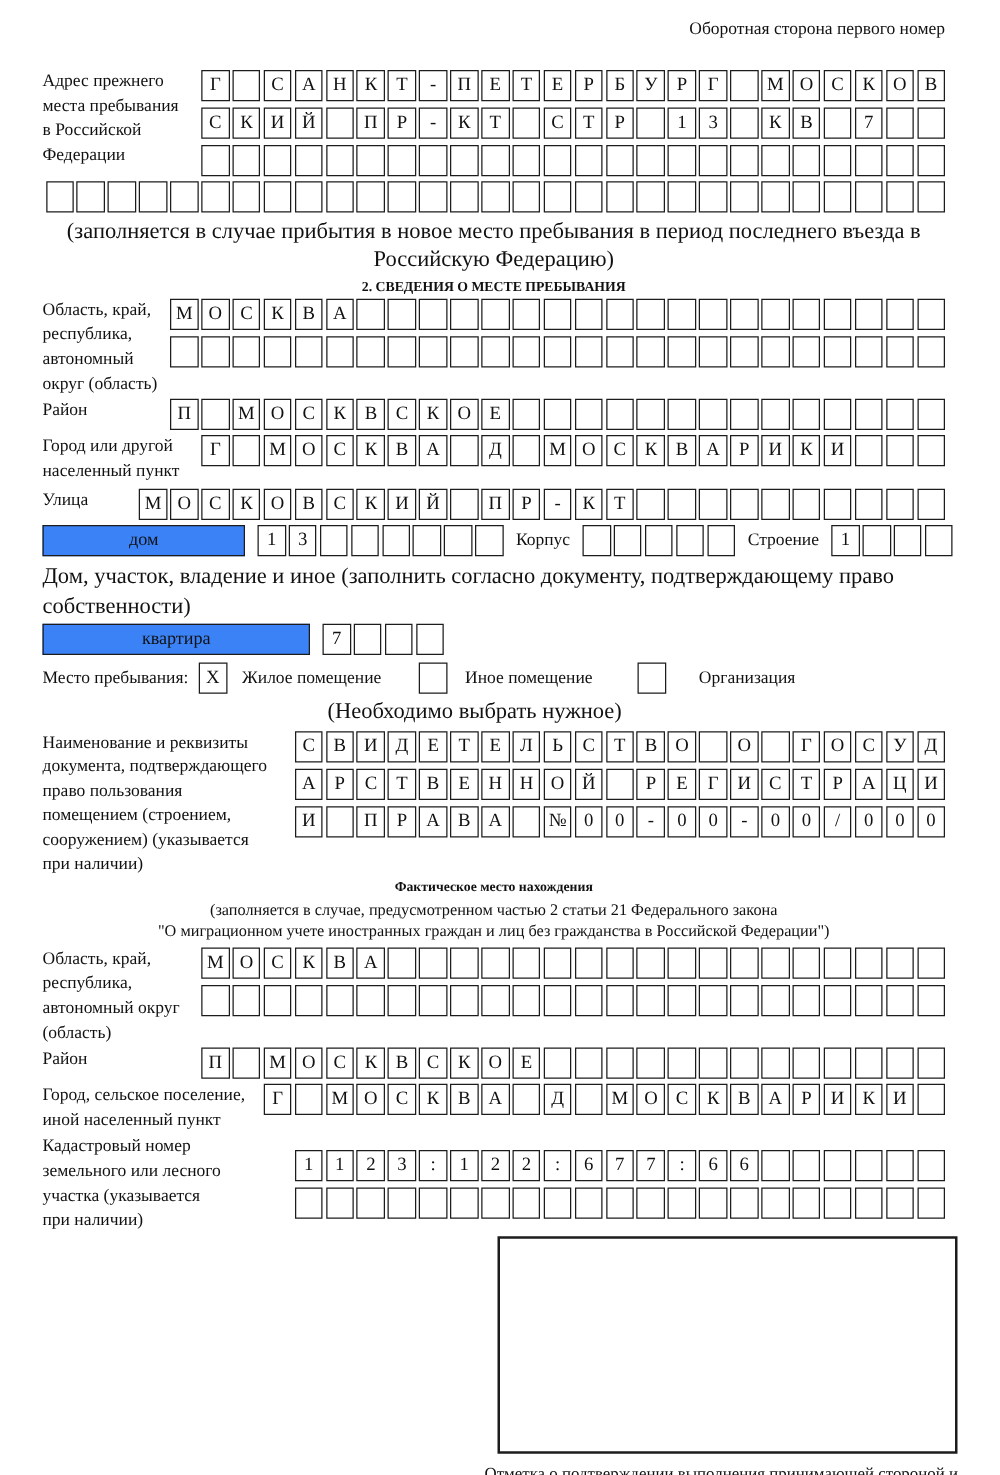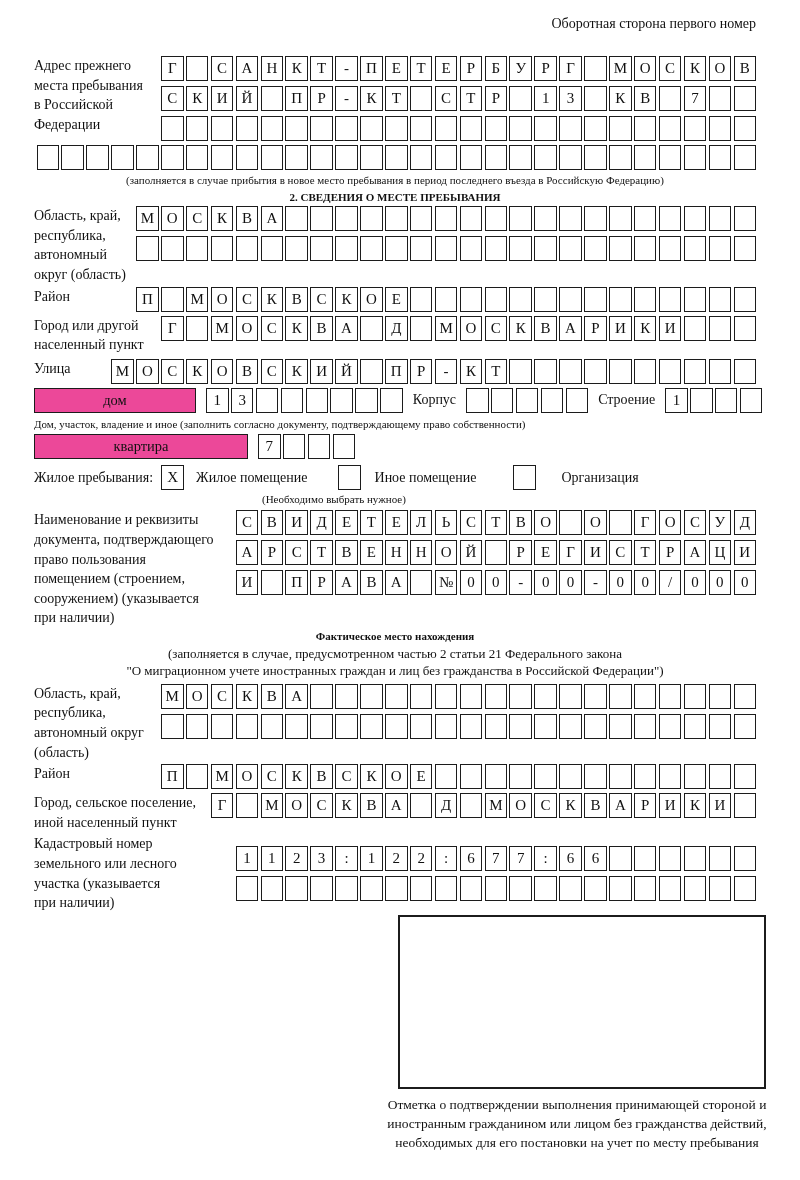--- a/index.html
+++ b/index.html
@@ -12,26 +12,26 @@
   .top-note{text-align:right;font-size:14px;}
   .formrow{display:flex;align-items:flex-start;}
   .flabel{flex:1 1 auto;font-size:14px;line-height:1.4;white-space:pre-line;padding-right:6px;}
   .fcells{flex:0 0 auto;margin-left:auto;display:flex;flex-direction:column;gap:5px;}
   .cells{display:flex;gap:2.4px;}
   .cell{
     width:20.5px;height:23px;border:1.6px solid #1c1c1c;box-sizing:content-box;
     display:inline-flex;align-items:center;justify-content:center;
     font-size:15px;line-height:1;flex:0 0 auto;background:#fff;
   }
-  .caption{font-size:11px;line-height:1.3;}
+  .caption{font-size:18px;line-height:1.3;}
   .caption.center{text-align:center;}
   .sec-title{text-align:center;font-weight:bold;font-size:11px;}
   .widebox{
     border:1.6px solid #1c1c1c;height:23px;display:inline-flex;
-    align-items:center;justify-content:center;font-size:14.5px;flex:0 0 auto;background:#ec4899;
+    align-items:center;justify-content:center;font-size:14.5px;flex:0 0 auto;background:#3b82f6;
   }
   .inline-row{display:flex;align-items:center;}
   .ilabel{font-size:14px;white-space:nowrap;}
   .chkbox{
     width:21px;height:23px;border:1.6px solid #1c1c1c;display:inline-flex;
     align-items:center;justify-content:center;font-size:15px;flex:0 0 auto;background:#fff;
   }
   .stamp-box{border:2px solid #1c1c1c;background:#fff;}
   .stamp-note{font-size:13.5px;line-height:1.42;text-align:center;}
   .mt2{margin-top:2px}.mt3{margin-top:3px}.mt4{margin-top:4px}.mt6{margin-top:6px}
@@ -361,21 +361,21 @@
     <div class="widebox" style="width:212px">квартира</div>
     <div class="cells">
         <span class="cell">7</span>
         <span class="cell"></span>
         <span class="cell"></span>
         <span class="cell"></span>
       </div>
   </div>
 
   <div class="inline-row mt6">
-    <span class="ilabel">Жилое пребывания:</span>
+    <span class="ilabel">Место пребывания:</span>
     <span class="chkbox" style="margin-left:8px">X</span>
     <span class="ilabel" style="margin-left:12px">Жилое помещение</span>
     <span class="chkbox" style="margin-left:30px"></span>
     <span class="ilabel" style="margin-left:14px">Иное помещение</span>
     <span class="chkbox" style="margin-left:36px"></span>
     <span class="ilabel" style="margin-left:26px">Организация</span>
   </div>
   <div class="caption mt2" style="margin-left:228px">(Необходимо выбрать нужное)</div>
 
   <div class="formrow mt4">

